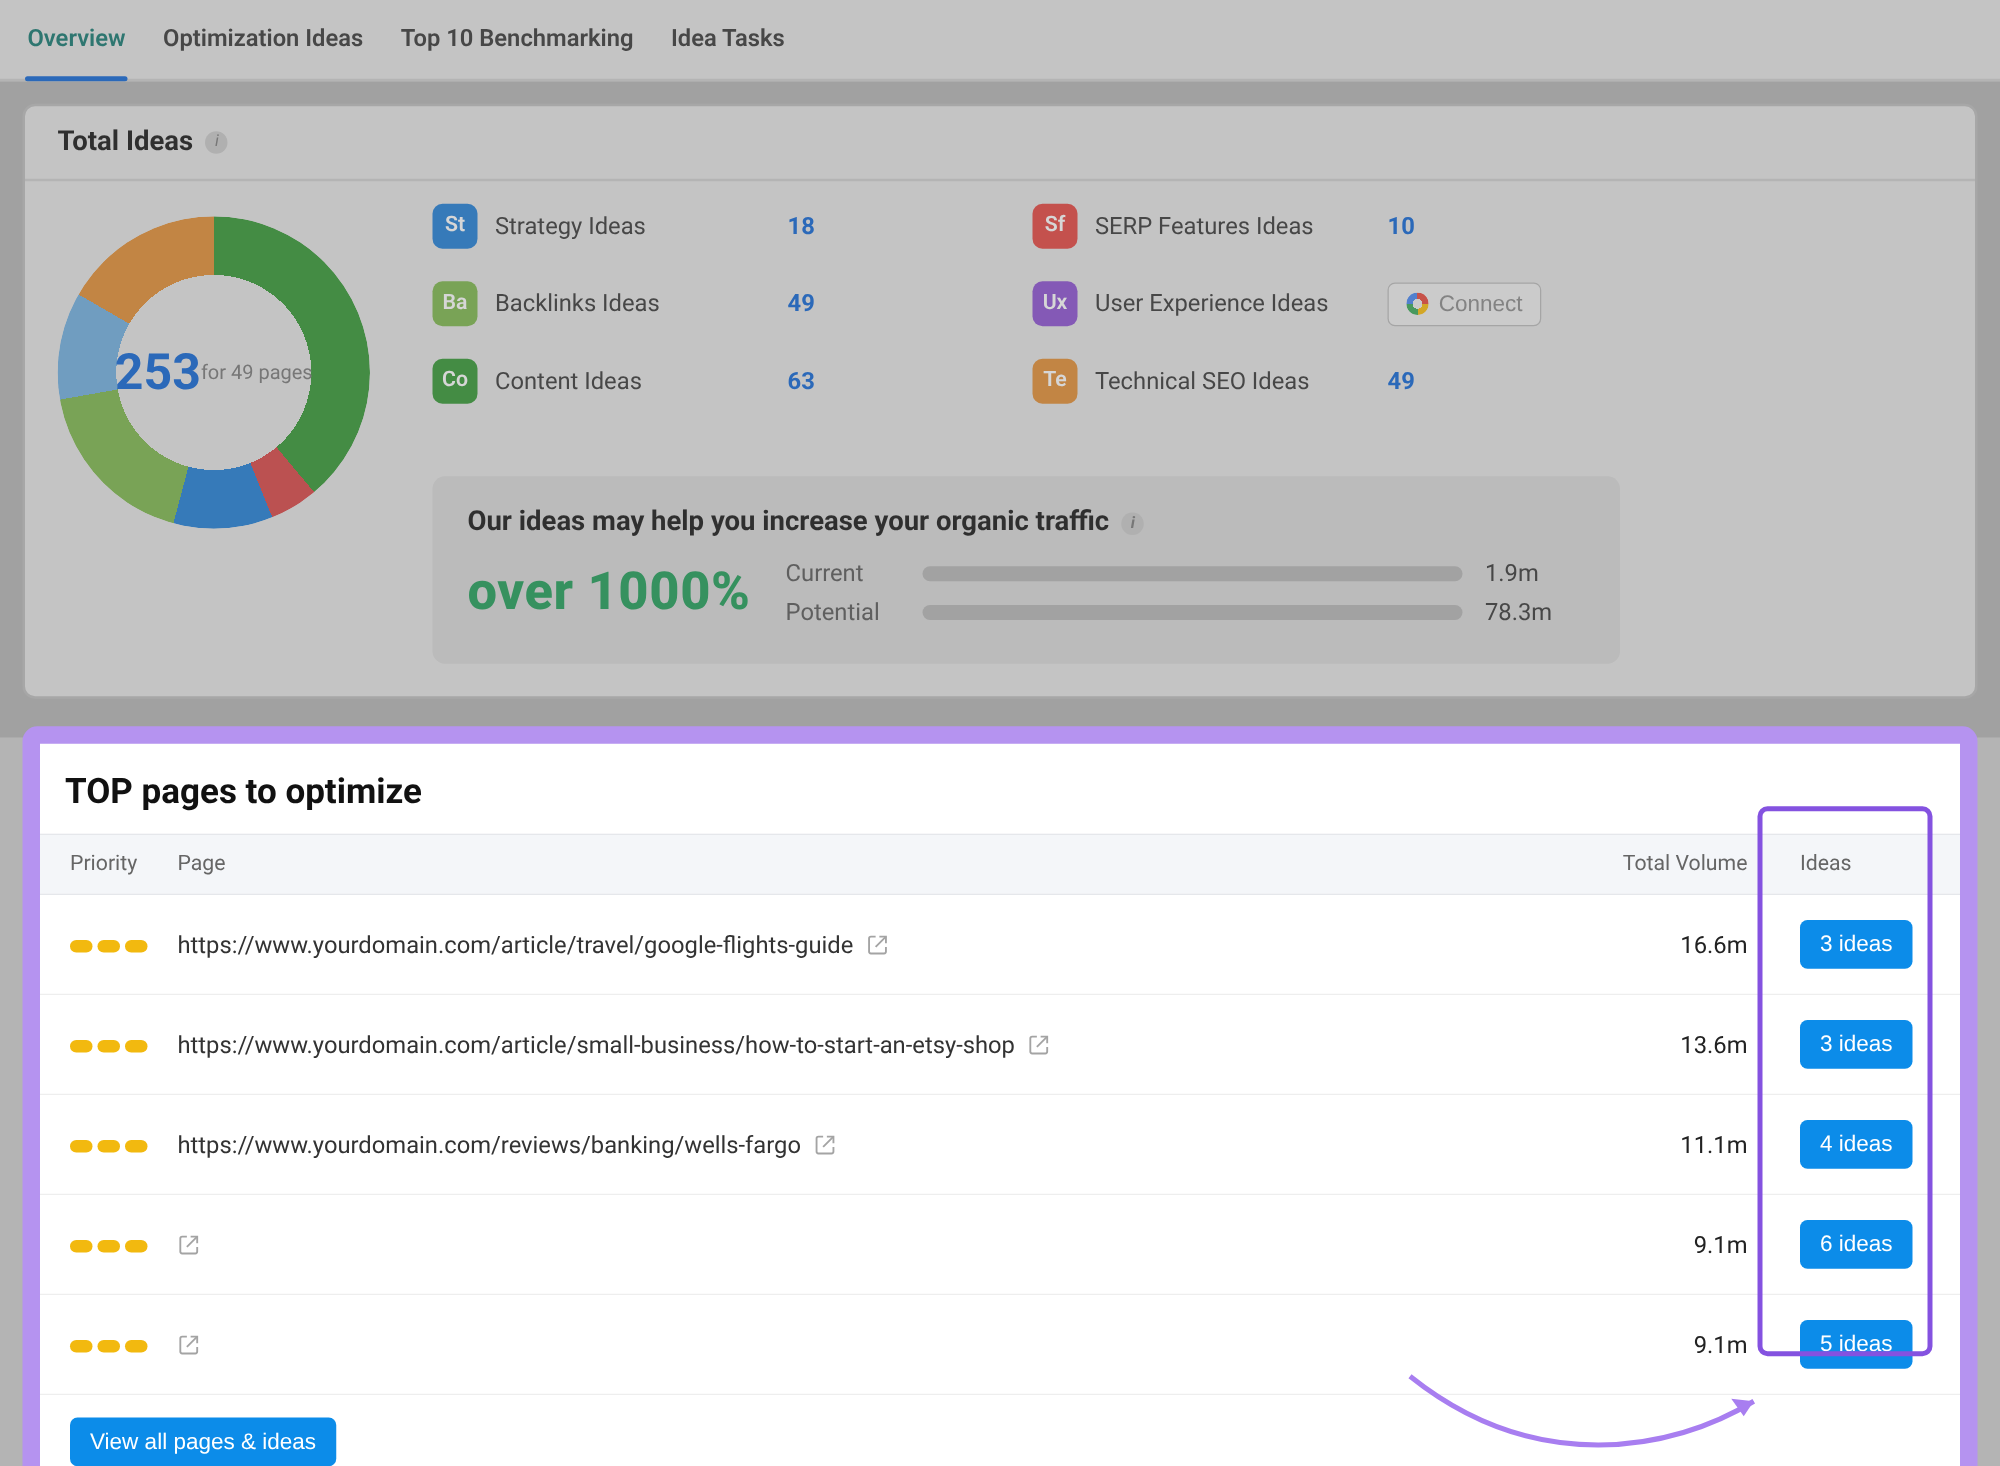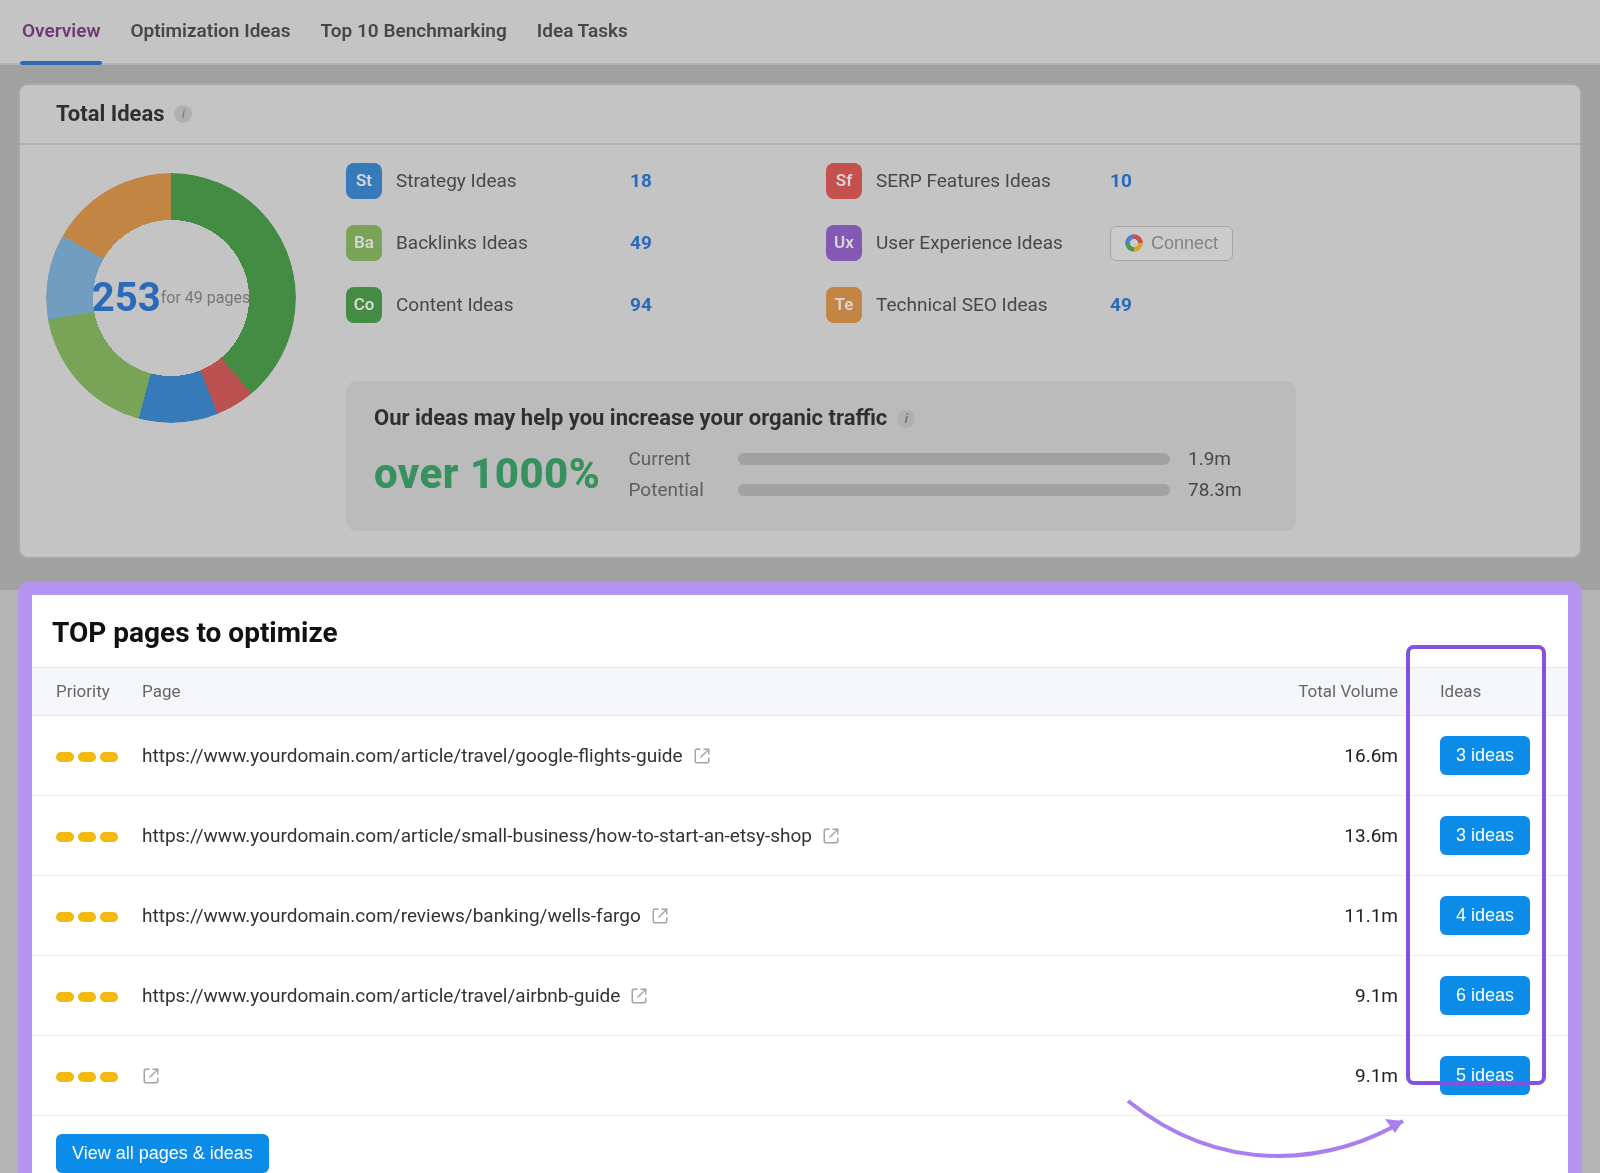--- a/index.html
+++ b/index.html
@@ -4,26 +4,26 @@
 <style>
   *{box-sizing:border-box;margin:0;padding:0;}
   html,body{width:1600px;height:1173px;}
   body{font-family:-apple-system,BlinkMacSystemFont,"Segoe UI",Roboto,Arial,sans-serif;background:#b4b4b4;color:#111;font-size:19px;line-height:1.4;}
   .overlay{position:absolute;inset:0;background:rgba(120,120,120,.30);pointer-events:none;}
   .page{position:relative;width:1600px;height:1173px;overflow:hidden;}
 
   
   .tabs{display:flex;gap:26px;padding:8px 20px 0;border-bottom:2px solid #cfcfcf;background:#e6e6e6;}
   .tab{padding:10px 2px 18px;font-weight:600;color:#333;position:relative;cursor:pointer;}
-  .tab.active{color:#701a75;}
+  .tab.active{color:#0f766e;}
   .tab.active::after{content:"";position:absolute;left:0;right:0;bottom:-2px;height:4px;background:#0b63d6;border-radius:2px;}
 
   
   .card{margin:18px 18px 0;border:2px solid #bcbcbc;border-radius:10px;background:#e6e6e6;}
-  .card-header{padding:14px 36px;border-bottom:2px solid #cfcfcf;display:flex;align-items:center;gap:10px;}
+  .card-header{padding:14px 26px;border-bottom:2px solid #cfcfcf;display:flex;align-items:center;gap:10px;}
   .card-header h2{font-size:22px;font-weight:700;}
   .info-i{width:18px;height:18px;border-radius:50%;background:#c9c9c9;color:#777;font-style:italic;font-size:13px;display:inline-flex;align-items:center;justify-content:center;}
   .card-body{display:flex;padding:18px 26px 26px;gap:50px;align-items:flex-start;}
 
   
   .donut-wrap{position:relative;width:250px;height:250px;flex-shrink:0;margin-top:10px;}
   .donut{width:250px;height:250px;border-radius:50%;background:conic-gradient(
       #2e952e 0deg 140deg,
       #d94141 140deg 158deg,
       #1b7cd6 158deg 195deg,
@@ -125,21 +125,21 @@
         <span class="chip ux">Ux</span>
         <span class="label">User Experience Ideas</span>
         <button class="connect">
           <span class="g-icon"></span>
           <span>Connect</span>
         </button>
       </div>
       <div class="cat">
         <span class="chip co">Co</span>
         <span class="label">Content Ideas</span>
-        <span class="val">94</span>
+        <span class="val">63</span>
       </div>
       <div class="cat">
         <span class="chip te">Te</span>
         <span class="label">Technical SEO Ideas</span>
         <span class="val">49</span>
       </div>
       <div></div>
 
       <div class="boost">
         <h3>
@@ -240,21 +240,20 @@
             <button class="btn-blue">4 ideas</button>
           </div>
         </div>
         <div class="row">
           <div class="pri"><span class="bars3">
               <span class="b"></span>
               <span class="b"></span>
               <span class="b"></span>
             </span></div>
           <div class="page-cell">
-            <span>https://www.yourdomain.com/article/travel/airbnb-guide</span>
             <span class="ext">
               <svg viewBox="0 0 24 24" width="18" height="18" fill="none" stroke="#a4a4a4" stroke-width="2">
                 <path d="M14 3h7v7"></path>
                 <path d="M10 14L21 3"></path>
                 <path d="M21 14v5a2 2 0 0 1-2 2H5a2 2 0 0 1-2-2V5a2 2 0 0 1 2-2h5"></path>
               </svg>
             </span>
           </div>
           <div class="vol">9.1m</div>
           <div class="ideas-cell">

